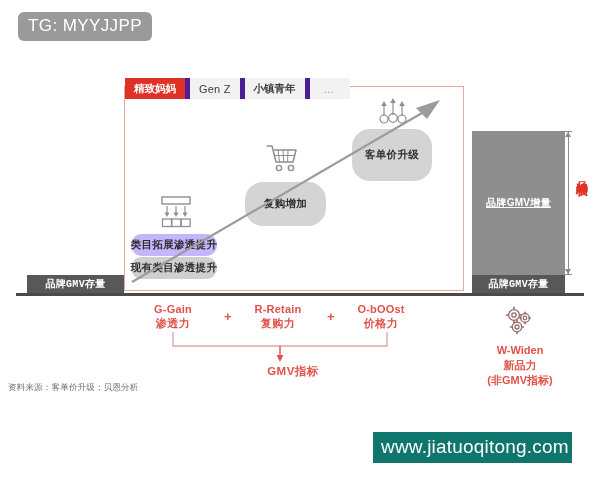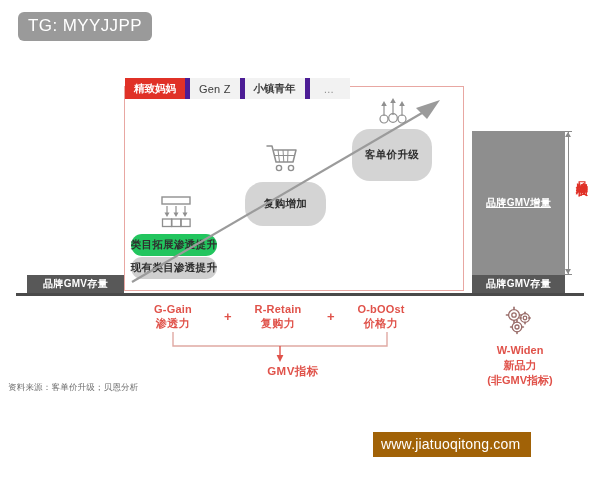--- a/index.html
+++ b/index.html
@@ -98,20 +98,21 @@
     position: absolute;
     background: #585858;
     color: #ffffff;
     font-size: 10px;
     font-weight: bold;
     display: flex;
     align-items: center;
     justify-content: center;
     letter-spacing: 0.3px;
     white-space: nowrap;
+    font-family: Liberation Mono, monospace;
   }
   .bar-stock.left {
     left: 27px;
     top: 275px;
     width: 97px;
     height: 18px;
   }
   .bar-stock.right {
     left: 472px;
     top: 275px;
@@ -204,21 +205,21 @@
     justify-content: center;
     letter-spacing: 0.3px;
     white-space: nowrap;
     border-radius: 18px;
   }
   .step-low-1 {
     left: 131px;
     top: 234px;
     width: 86px;
     height: 22px;
-    background: #22c55e;
+    background: #c4b5fd;
   }
   .step-low-2 {
     left: 131px;
     top: 257px;
     width: 86px;
     height: 22px;
     background: #cfcfcf;
   }
   .step-mid {
     left: 245px;
@@ -320,24 +321,24 @@
     font-size: 8.5px;
     letter-spacing: 0.2px;
     white-space: nowrap;
   }
 
   
   .watermark {
     position: absolute;
     left: 373px;
     top: 432px;
-    background: #a16207;
+    background: #0f766e;
     color: #ffffff;
-    font-size: 14px;
-    padding: 4px 11px 5px 8px;
+    font-size: 19px;
+    padding: 4px 3px 5px 8px;
     letter-spacing: 0.2px;
     white-space: nowrap;
   }
 </style>
 </head>
 <body>
 
 <div id="stage">
 
   <div class="tg-badge">TG: MYYJJPP</div>

